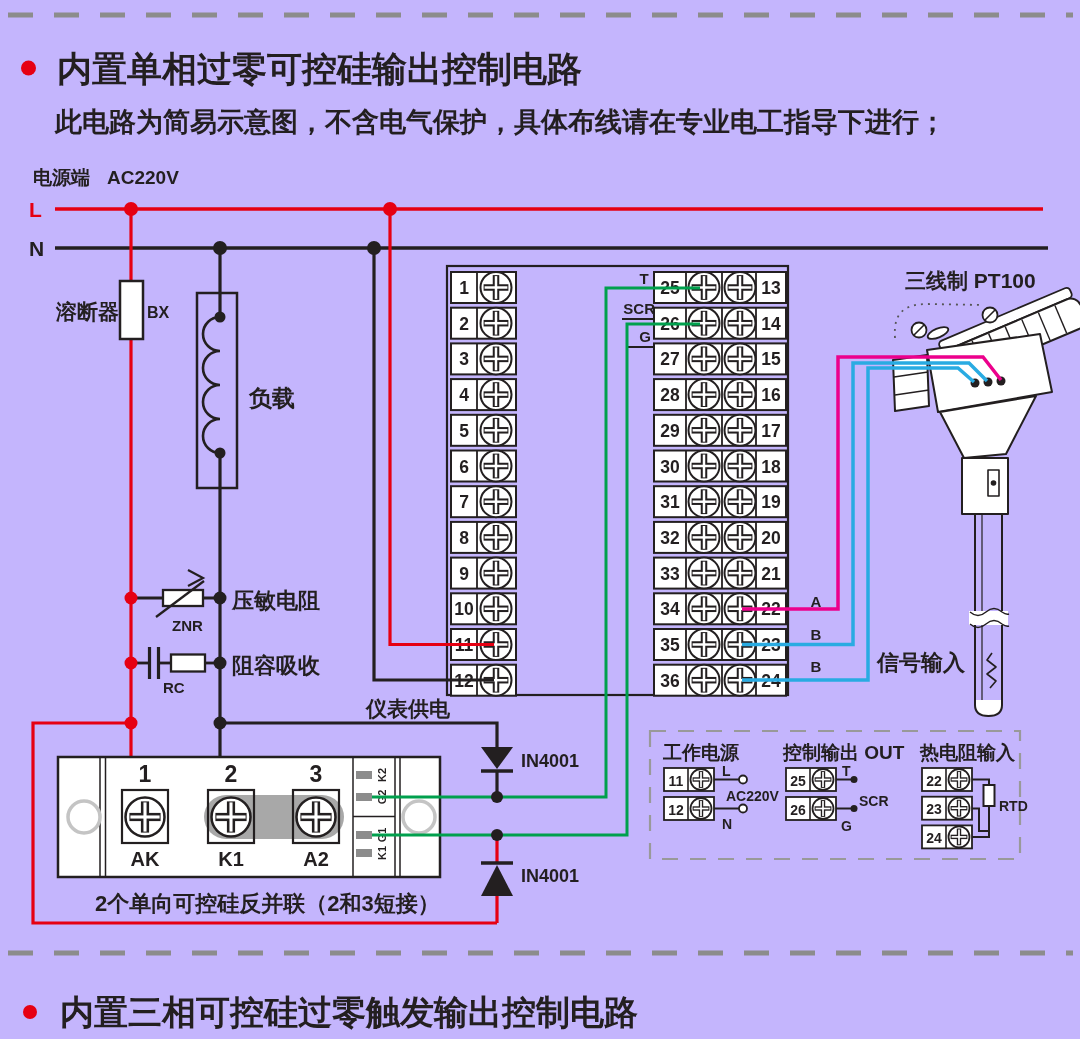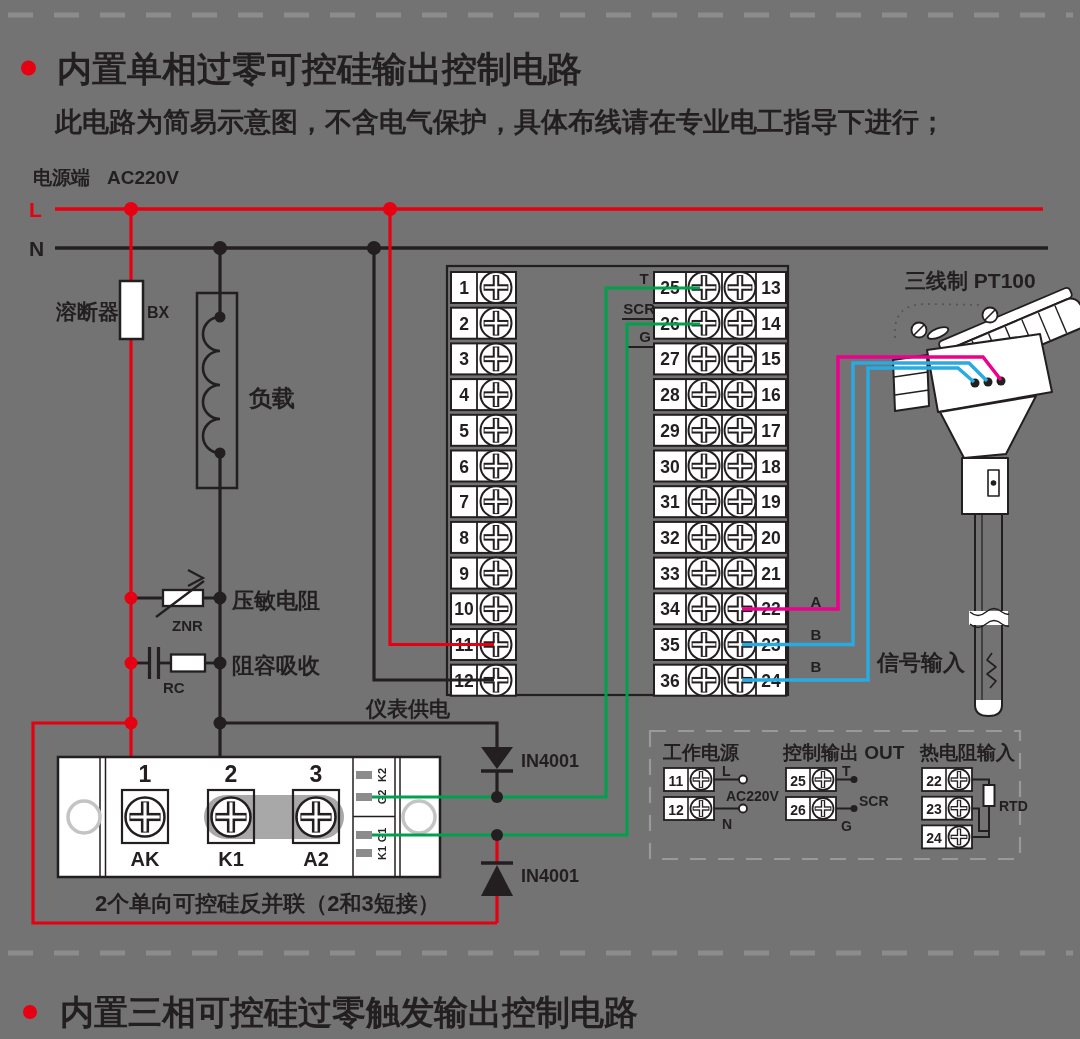--- a/index.html
+++ b/index.html
@@ -1,16 +1,16 @@
 <!DOCTYPE html>
 <html><head>
 <meta charset="utf-8">
 <style>
   html,body{margin:0;padding:0;background:#fff;}
-  .page{position:relative;width:1080px;height:1039px;background:#737373;overflow:hidden;}
+  .page{position:relative;width:1080px;height:1039px;background:#c4b5fd;overflow:hidden;}
   svg text{font-family:"Liberation Sans","DejaVu Sans",sans-serif;fill:#231f20;}
   .w6{font-weight:600;}
   .wb{font-weight:bold;}
   .red{fill:#e60012;}
 </style>
 </head>
 <body>
 
 <div class="page">
 <svg width="1080" height="1039" viewBox="0 0 1080 1039">

